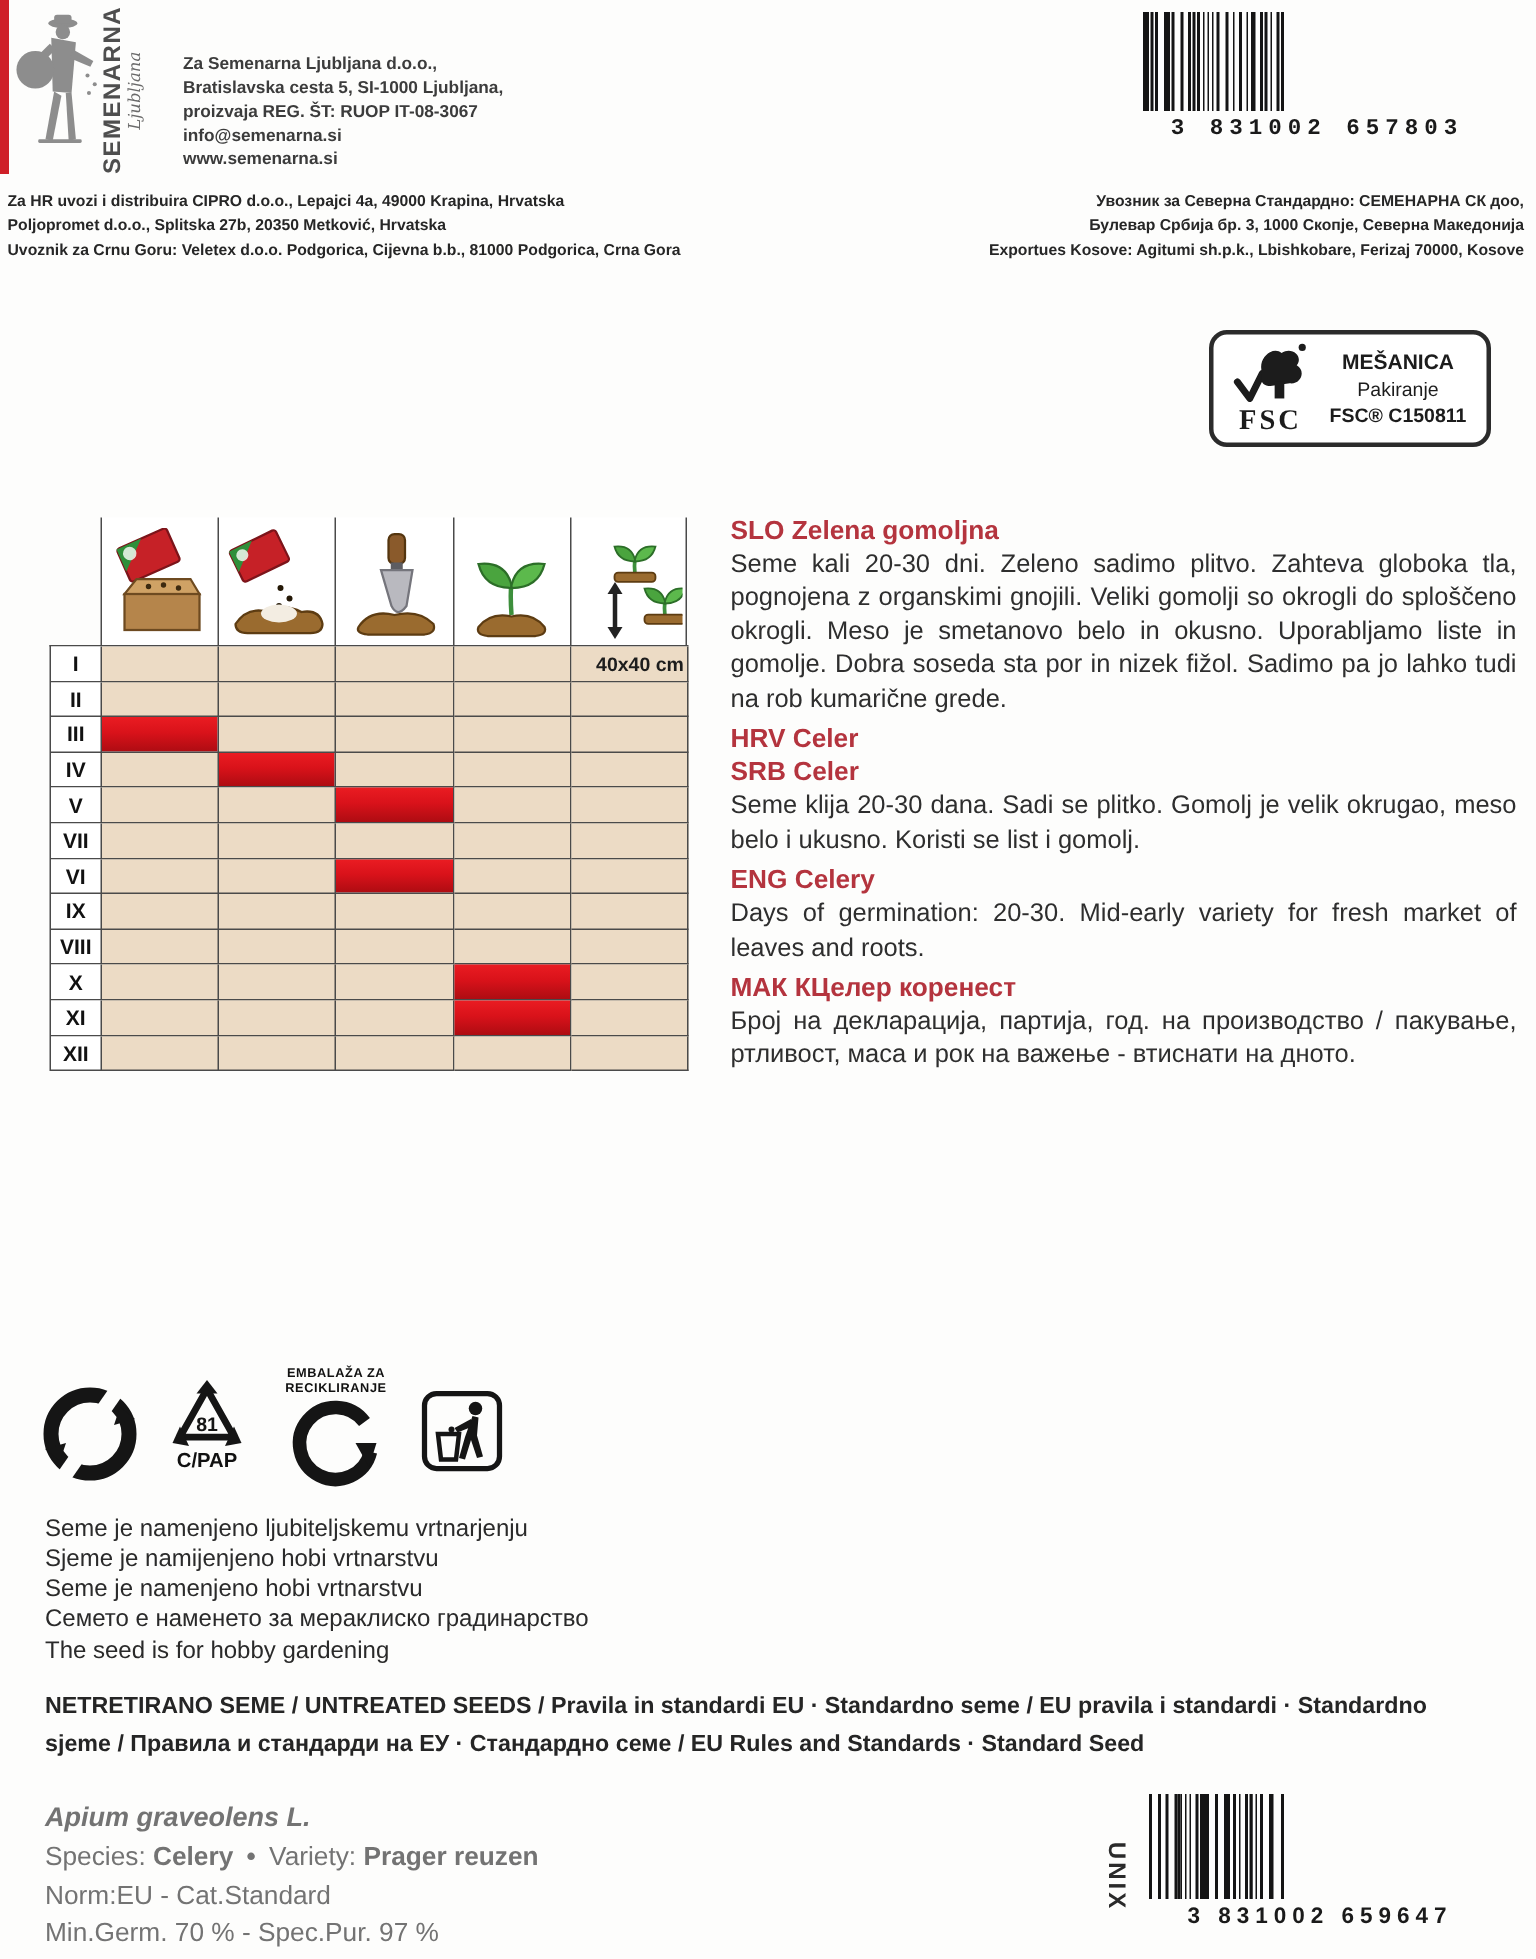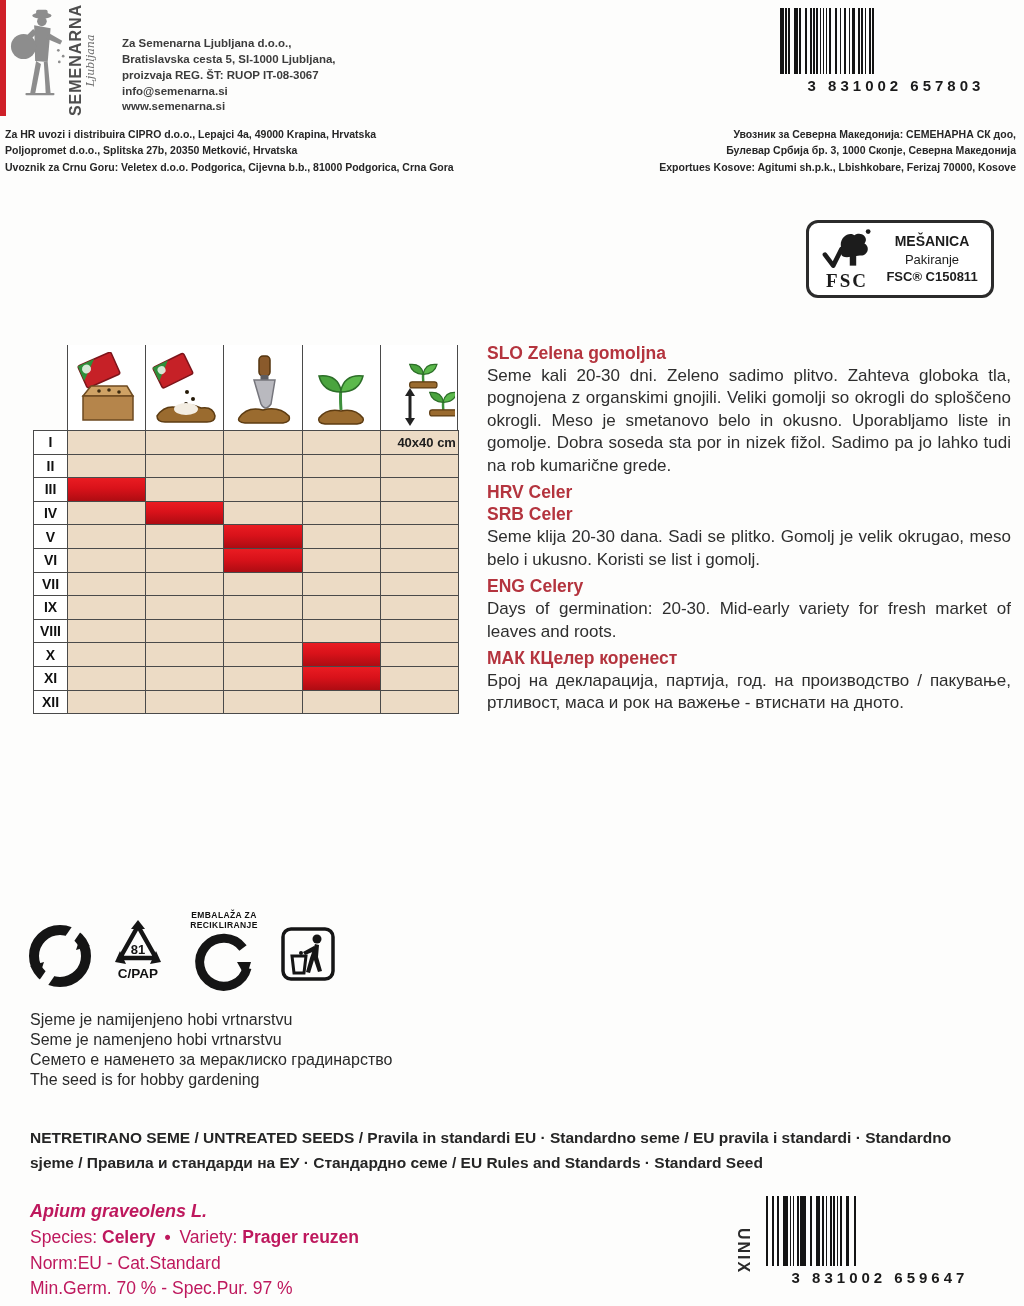--- a/index.html
+++ b/index.html
@@ -11,21 +11,21 @@
   .logo{position:absolute;left:10px;top:6px;width:100px;height:112px;display:flex;}
   .sower{width:58px;height:110px;}
   .brand-vert{display:flex;flex-direction:row;align-items:center;height:108px;}
   .brand-name{transform:rotate(-90deg);transform-origin:center;white-space:nowrap;
     font-weight:700;font-size:16px;letter-spacing:1px;color:#4e4e4e;width:16px;display:flex;justify-content:center;}
   .brand-city{transform:rotate(-90deg);white-space:nowrap;font-style:italic;
     font-family:"DejaVu Serif","Liberation Serif",serif;font-size:11px;color:#6a6a6a;width:12px;display:flex;justify-content:center;}
   .address{position:absolute;left:122px;top:36px;font-size:11.5px;line-height:1.38;font-weight:700;color:#3c3c3c;}
   
   .barcode-box{position:absolute;display:flex;flex-direction:column;}
-  .bc-top{left:780px;top:8px;width:232px;}
+  .bc-top{left:762px;top:8px;width:232px;font-family:Liberation Mono, monospace;}
   .bc-bottom{left:766px;top:1196px;width:228px;}
   .barcode{display:flex;align-items:stretch;height:66px;overflow:hidden;}
   .bc-bottom .barcode{height:70px;}
   .bc-bar{background:#141414;flex:0 0 auto;height:100%;}
   .bc-digits{font-weight:700;font-size:15px;letter-spacing:4px;text-align:center;margin-top:3px;color:#1a1a1a;}
   .unix-label{position:absolute;left:728px;top:1218px;width:30px;height:60px;}
   .unix-inner{transform:rotate(90deg);transform-origin:center;font-weight:700;font-size:16px;
      letter-spacing:2px;color:#2a2a2a;white-space:nowrap;width:30px;display:flex;justify-content:center;margin-top:24px;}
   
   .dist-left{position:absolute;left:5px;top:126px;font-size:10.5px;font-weight:700;line-height:1.55;color:#262626;}
@@ -62,21 +62,21 @@
   .rc-greendot{left:0;top:22px;}
   .rc-cpap{left:84px;top:18px;text-align:center;}
   .cpap-label{font-weight:700;font-size:13.5px;margin-top:-4px;color:#111;}
   .rc-embalaza{left:148px;top:8px;width:96px;text-align:center;}
   .embalaza-label{font-weight:700;font-size:8.5px;letter-spacing:.4px;line-height:1.2;color:#111;text-transform:uppercase;}
   .rc-tidyman{left:252px;top:24px;}
   
   .hobby{position:absolute;left:30px;top:1010px;font-size:16px;line-height:1.26;color:#2a2a2a;font-weight:400;}
   .untreated{position:absolute;left:30px;top:1126px;width:962px;font-size:15.5px;font-weight:700;line-height:1.6;color:#252525;}
   
-  .botany{position:absolute;left:30px;top:1198px;font-size:17.5px;color:#be185d;line-height:1.48;}
+  .botany{position:absolute;left:30px;top:1198px;font-size:17.5px;color:#737373;line-height:1.48;}
   .latin{font-style:italic;font-weight:700;font-size:18px;}
   .b-bold{font-weight:700;}
   .b-sep{padding:0 4px;font-weight:700;}
   svg{display:block;}
 </style>
 </head>
 <body>
 
 <div class="page">
 
@@ -149,21 +149,21 @@
       </div>
     <div class="bc-digits">3 831002 657803</div>
   </div>
 
   <div class="dist-left">
     <div>Za HR uvozi i distribuira CIPRO d.o.o., Lepajci 4a, 49000 Krapina, Hrvatska</div>
     <div>Poljopromet d.o.o., Splitska 27b, 20350 Metković, Hrvatska</div>
     <div>Uvoznik za Crnu Goru: Veletex d.o.o. Podgorica, Cijevna b.b., 81000 Podgorica, Crna Gora</div>
   </div>
   <div class="dist-right">
-    <div>Увозник за Северна Македонија: СЕМЕНАРНА СК доо,</div>
+    <div>Увозник за Северна Стандардно: СЕМЕНАРНА СК доо,</div>
     <div>Булевар Србија бр. 3, 1000 Скопје, Северна Македонија</div>
     <div>Exportues Kosove: Agitumi sh.p.k., Lbishkobare, Ferizaj 70000, Kosove</div>
   </div>
 
   <div class="fsc-box">
     <div class="fsc-left">
       <svg width="52" height="46" viewBox="0 0 56 50">
         <path d="M4,30 L13,42 L22,24" fill="none" stroke="#1c1c1c" stroke-width="5" stroke-linecap="round" stroke-linejoin="round"></path>
         <path d="M22,24 C18,12 30,4 36,9 C44,4 52,12 47,18 C54,22 50,32 42,31 L28,33 C22,33 20,29 22,24 Z" fill="#1c1c1c"></path>
         <rect x="31" y="30" width="7" height="12" fill="#1c1c1c"></rect>
@@ -282,32 +282,32 @@
         </div>
         <div class="cal-row">
           <div class="cal-month">V</div>
           <div class="cal-cell"></div>
           <div class="cal-cell"></div>
           <div class="cal-cell bar"></div>
           <div class="cal-cell"></div>
           <div class="cal-cell"></div>
         </div>
         <div class="cal-row">
+          <div class="cal-month">VII</div>
+          <div class="cal-cell"></div>
+          <div class="cal-cell"></div>
+          <div class="cal-cell"></div>
+          <div class="cal-cell"></div>
+          <div class="cal-cell"></div>
+        </div>
+        <div class="cal-row">
           <div class="cal-month">VI</div>
           <div class="cal-cell"></div>
           <div class="cal-cell"></div>
           <div class="cal-cell bar"></div>
-          <div class="cal-cell"></div>
-          <div class="cal-cell"></div>
-        </div>
-        <div class="cal-row">
-          <div class="cal-month">VII</div>
-          <div class="cal-cell"></div>
-          <div class="cal-cell"></div>
-          <div class="cal-cell"></div>
           <div class="cal-cell"></div>
           <div class="cal-cell"></div>
         </div>
         <div class="cal-row">
           <div class="cal-month">IX</div>
           <div class="cal-cell"></div>
           <div class="cal-cell"></div>
           <div class="cal-cell"></div>
           <div class="cal-cell"></div>
           <div class="cal-cell"></div>
@@ -392,20 +392,21 @@
         <circle cx="37" cy="13" r="4.5" fill="#151515"></circle>
         <path d="M35,18 L30,32 L26,46 L30,47 L34,34 L38,46 L42,45 L38,31 L39,19 Z" fill="#151515"></path>
         <path d="M34,20 L23,26 L25,29 L35,25 Z" fill="#151515"></path>
         <path d="M12,30 L26,30 L24,47 L14,47 Z" fill="none" stroke="#151515" stroke-width="3"></path>
         <circle cx="21" cy="27" r="2" fill="#151515"></circle>
       </svg>
     </div>
   </div>
 
   <div class="hobby">
+    <div>Seme je namenjeno ljubiteljskemu vrtnarjenju</div>
     <div>Sjeme je namijenjeno hobi vrtnarstvu</div>
     <div>Seme je namenjeno hobi vrtnarstvu</div>
     <div>Семето е наменето за мераклиско градинарство</div>
     <div>The seed is for hobby gardening</div>
   </div>
 
   <div class="untreated">NETRETIRANO SEME / UNTREATED SEEDS / Pravila in standardi EU · Standardno seme / EU pravila i standardi · Standardno sjeme / Правила и стандарди на ЕУ · Стандардно семе / EU Rules and Standards · Standard Seed</div>
 
   <div class="botany">
     <div class="latin">Apium graveolens L.</div>

